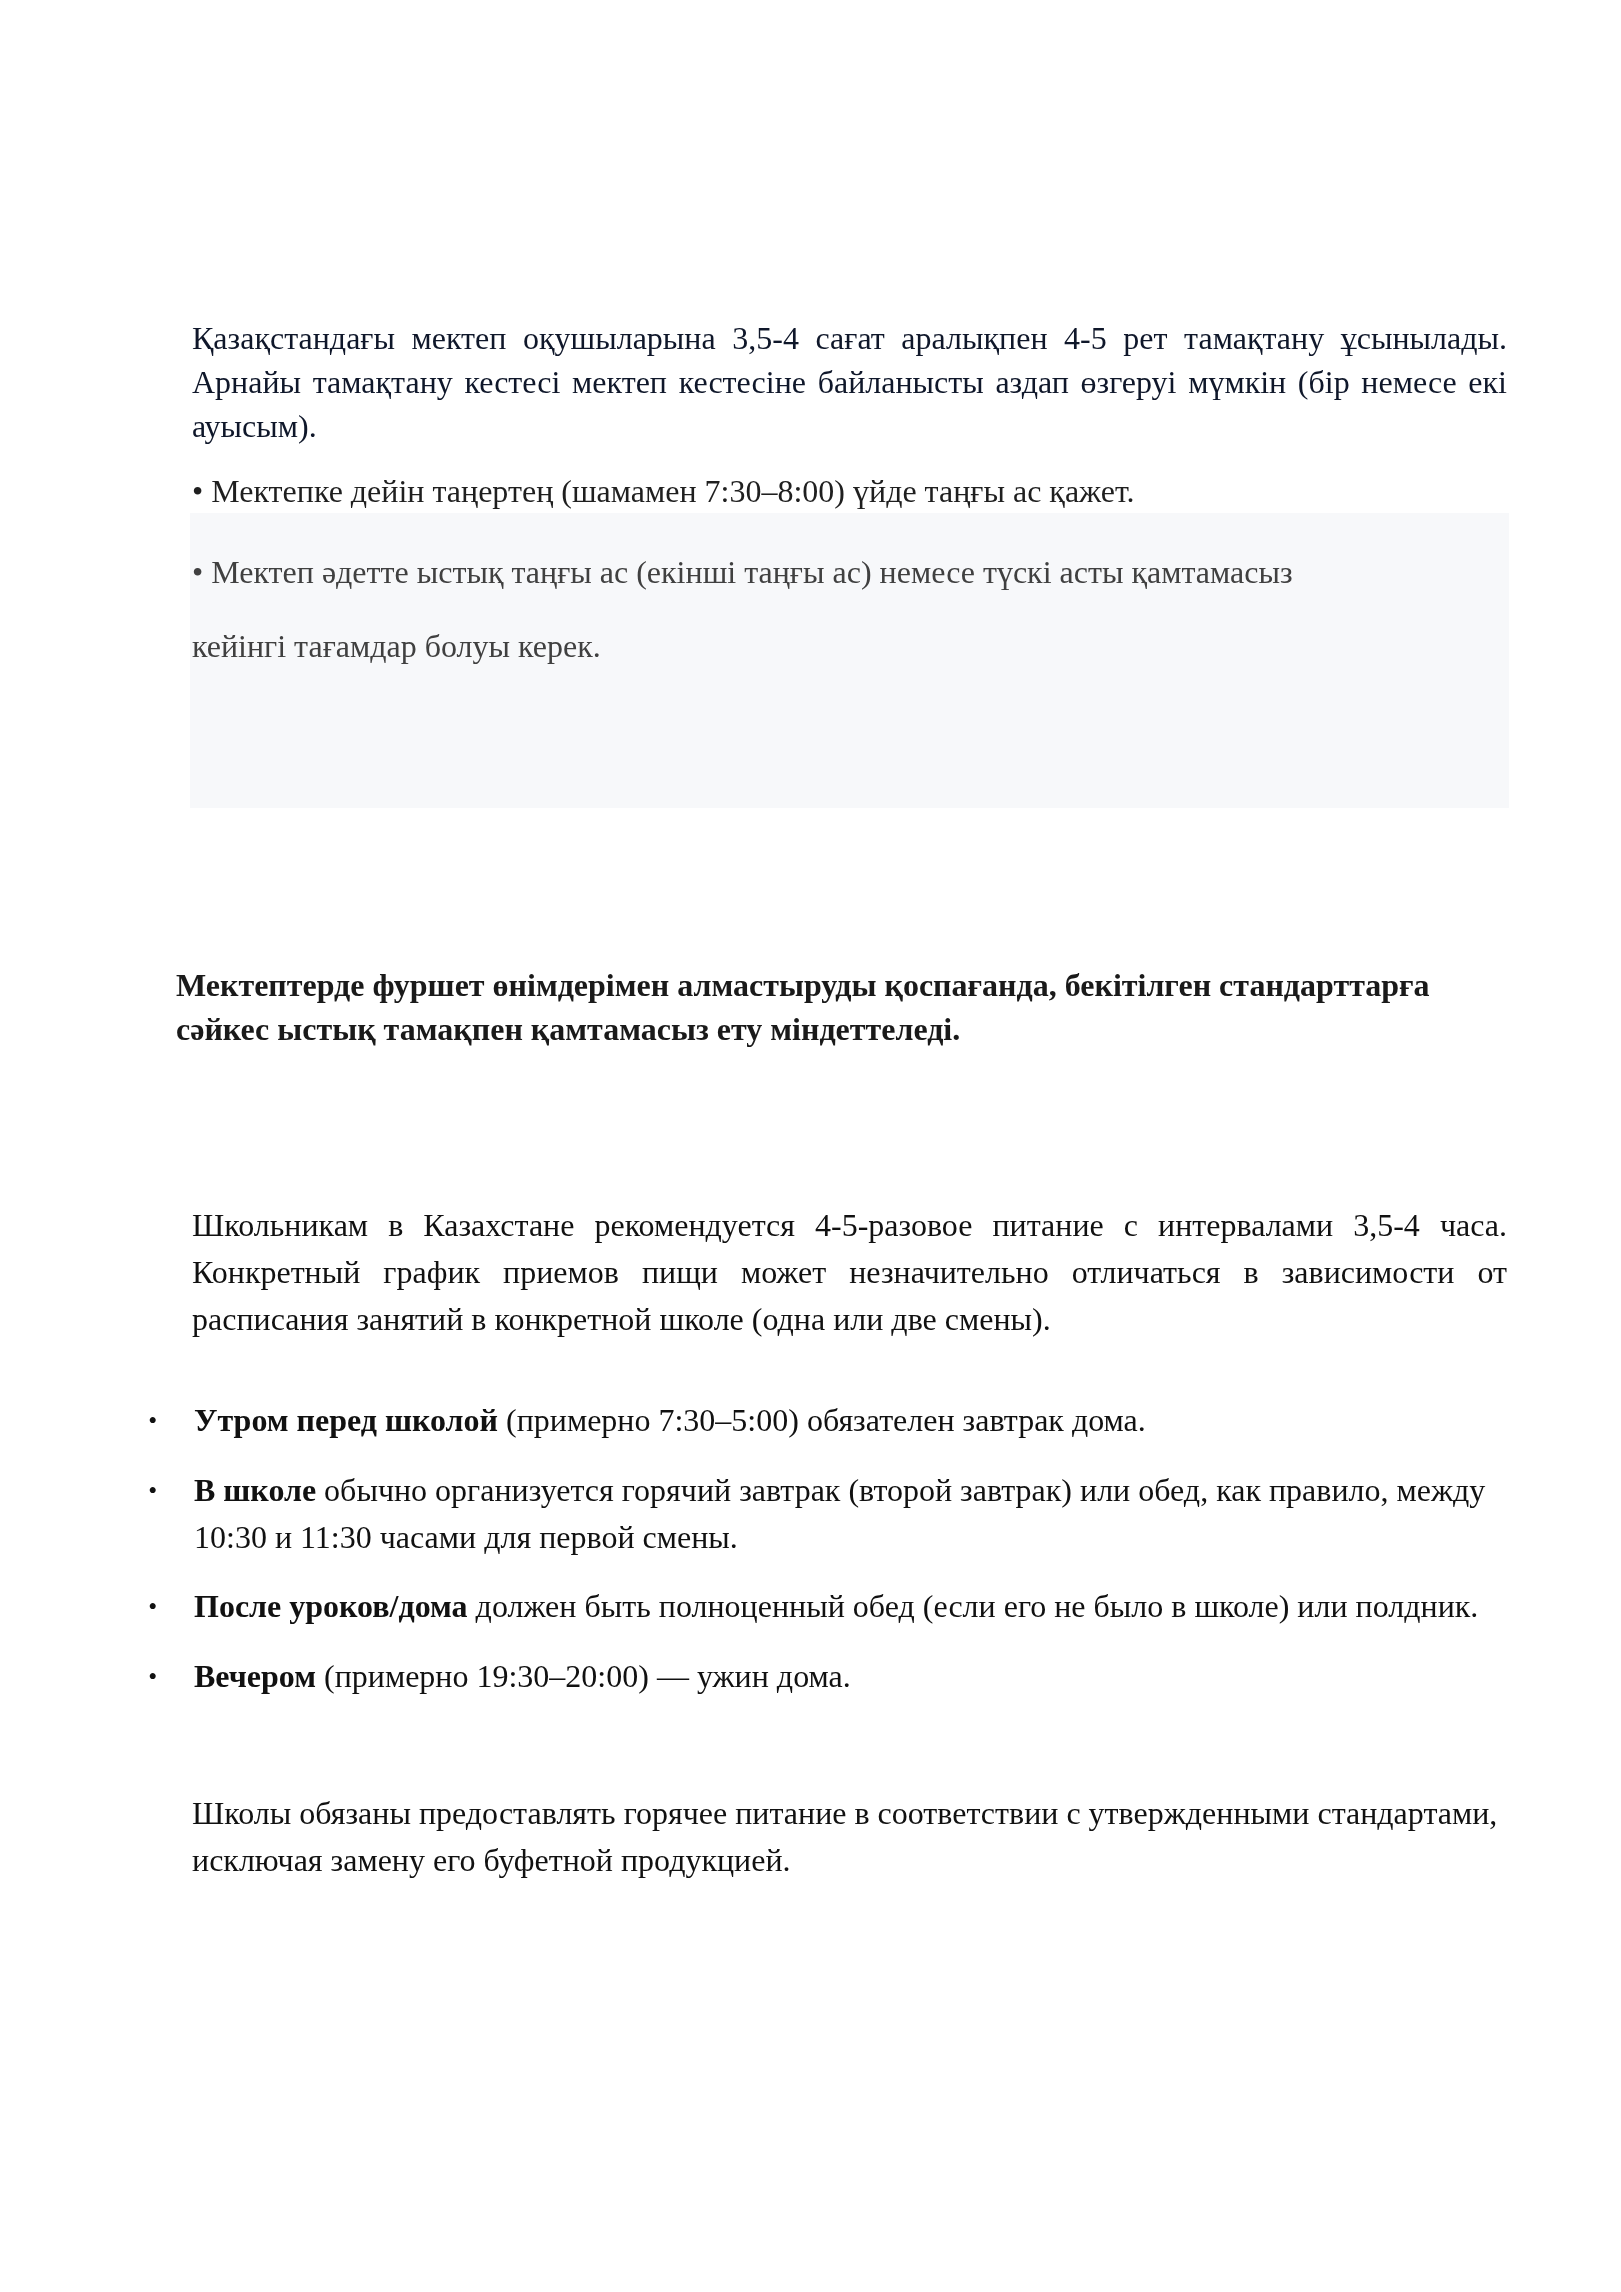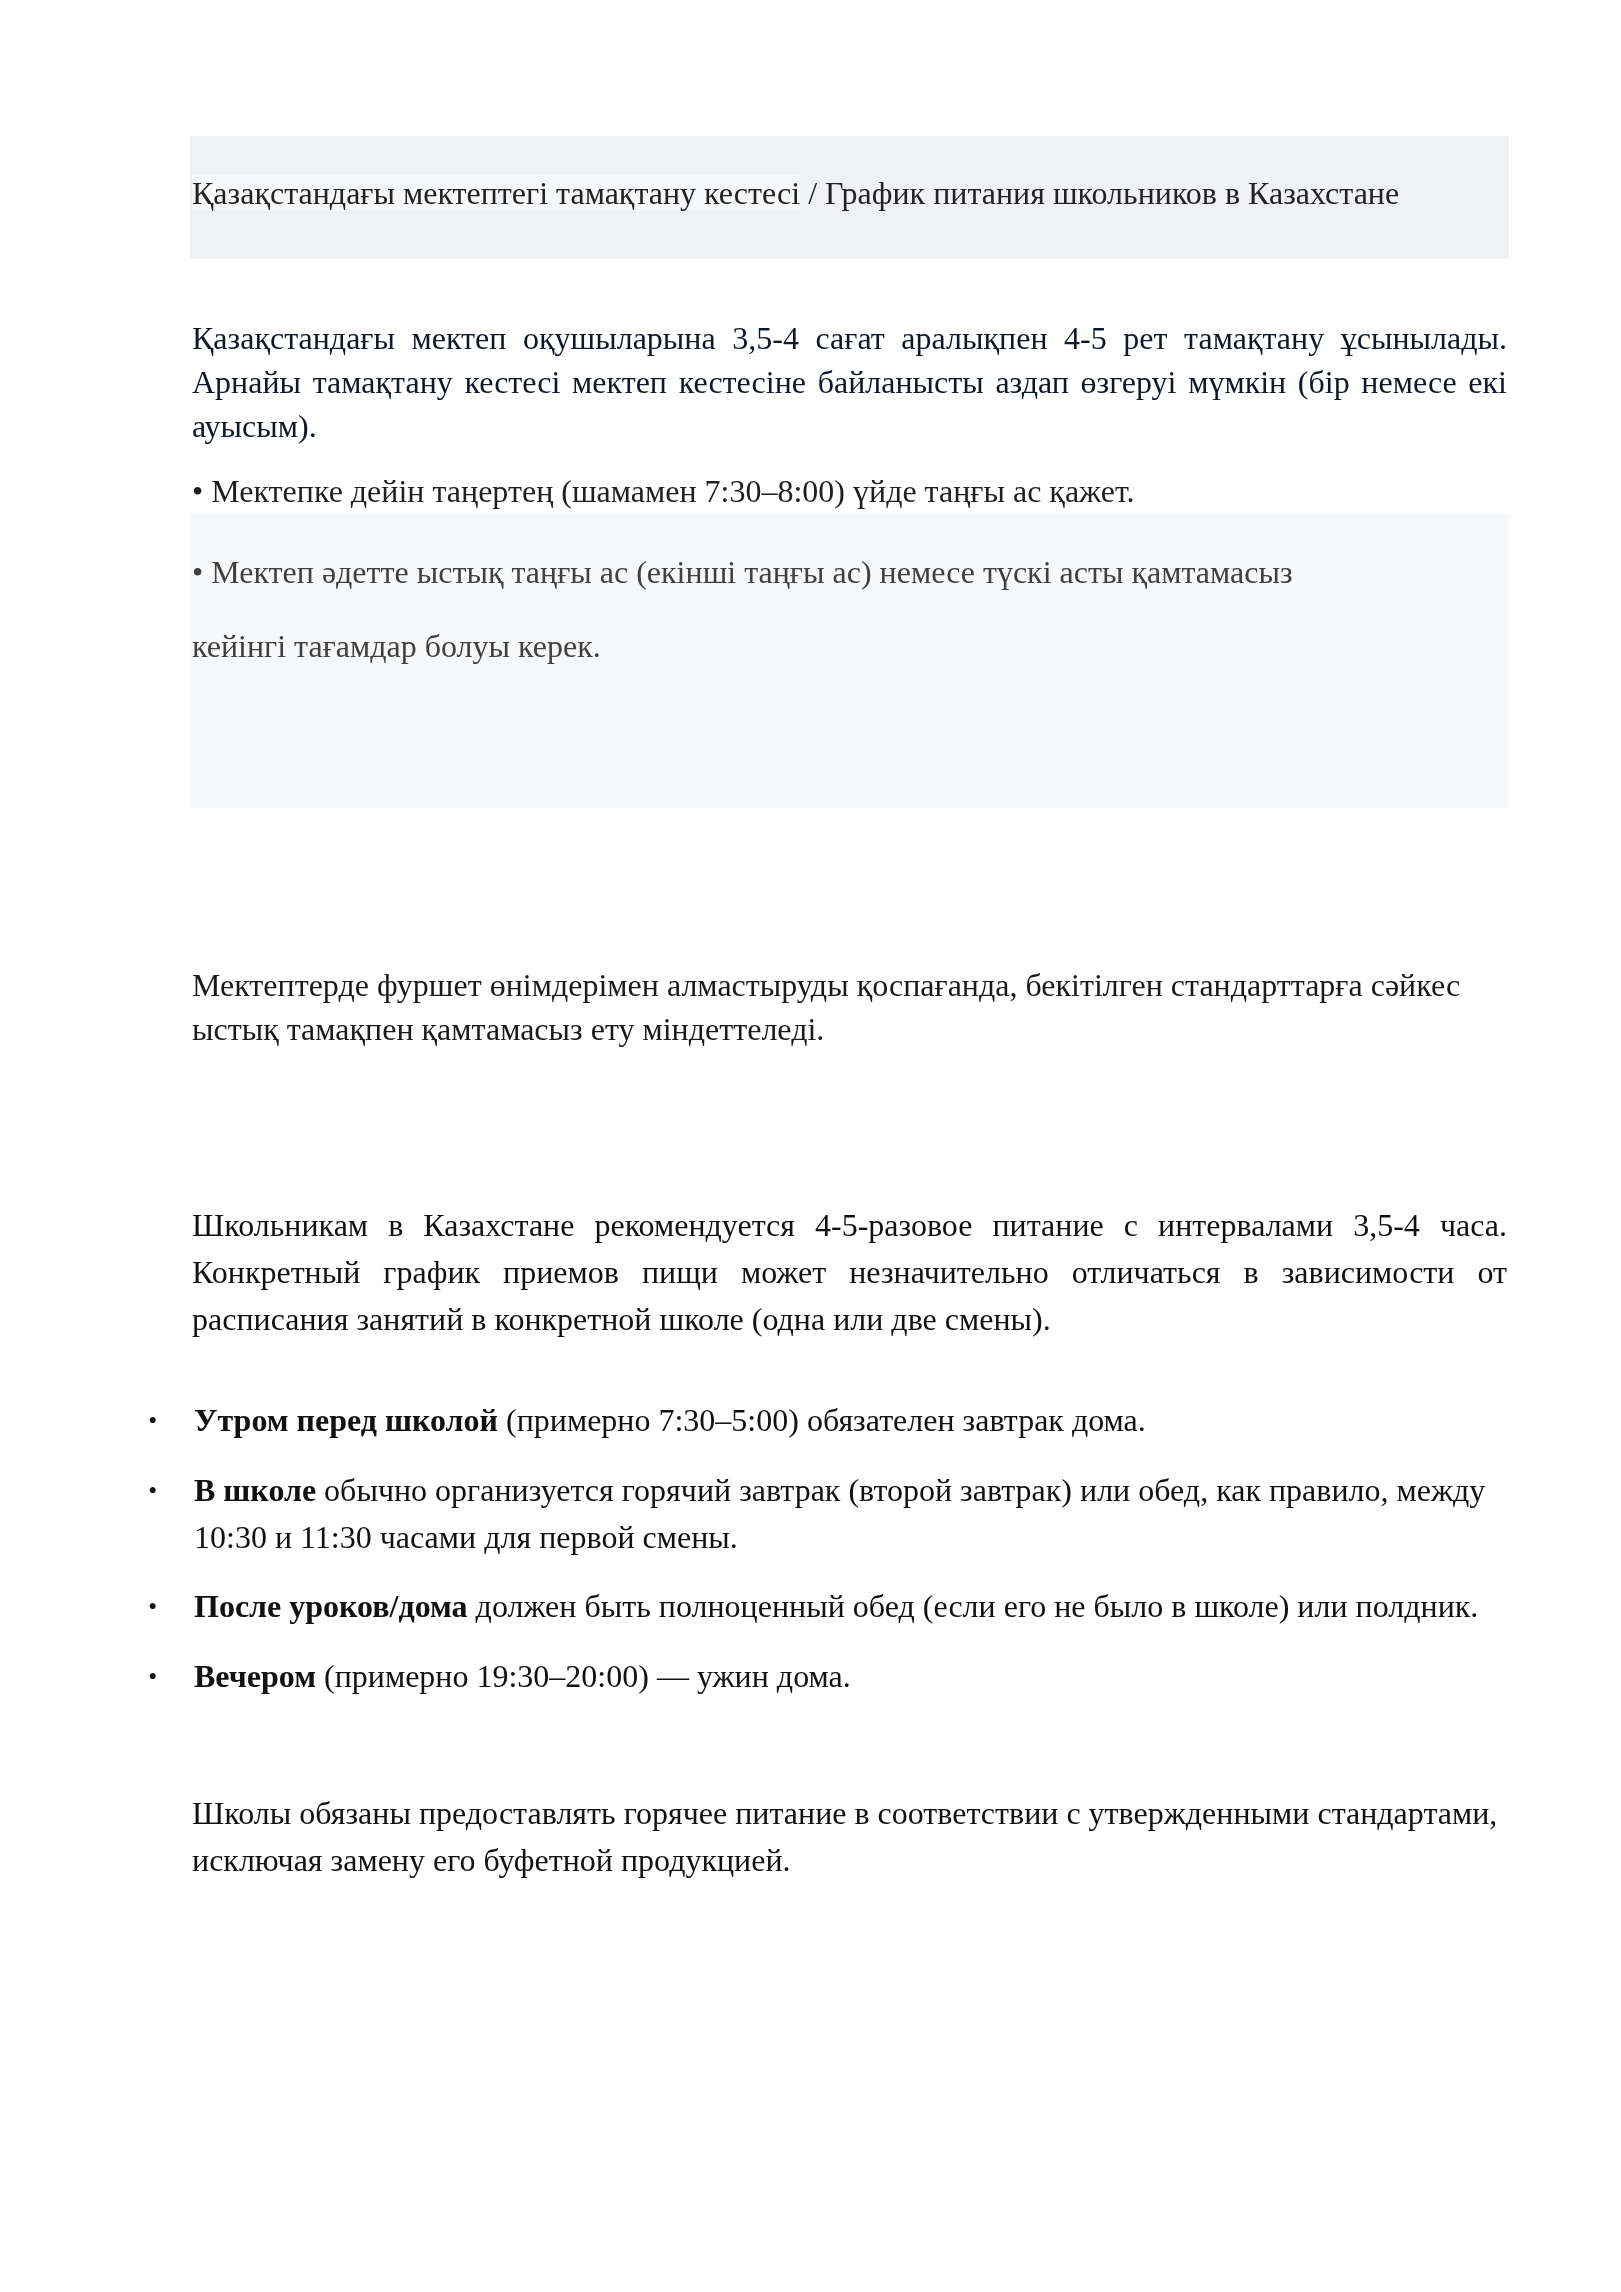--- a/index.html
+++ b/index.html
@@ -71,25 +71,26 @@
       position: absolute;
       left: 192px; top: 862px;
       padding-right: 5.9px;
       font-size: 32px;
       line-height: 44px;
       background: #f7f8fa;
       color: #222222;
     }
     .kk-outro {
       position: absolute;
-      left: 192px; top: 963px;
+      left: 176px; top: 963px;
       width: 1315px;
       font-size: 32px;
       line-height: 44px;
       color: #1a1a1a;
+      font-weight: bold;
     }
     .ru-intro {
       position: absolute;
       left: 192px; top: 1202px;
       width: 1315px;
       font-size: 32px;
       line-height: 47px;
       text-align: justify;
       color: #111111;
     }
@@ -125,23 +126,20 @@
       font-size: 32px;
       line-height: 47px;
       color: #111111;
     }
   </style>
 </head>
 <body>
 
 <div class="page">
 
-  <div class="title-block">
-    <div class="title-text"><span class="title-hl">Қазақстандағы мектептегі тамақтану кестесі</span><span> / График питания школьников в Казахстане</span></div>
-  </div>
 
   <p class="kk-intro" style="margin:0">Қазақстандағы мектеп оқушыларына 3,5-4 сағат аралықпен 4-5 рет тамақтану ұсынылады. Арнайы тамақтану кестесі мектеп кестесіне байланысты аздап өзгеруі мүмкін (бір немесе екі ауысым).</p>
 
   <div class="kk-b1">• Мектепке дейін таңертең (шамамен 7:30–8:00) үйде таңғы ас қажет.</div>
 
   <div class="kk-gray">
     <div class="kk-gray-text">
       <div>• Мектеп әдетте ыстық таңғы ас (екінші таңғы ас) немесе түскі асты қамтамасыз</div>
       <div>кейінгі тағамдар болуы керек.</div>
     </div>

